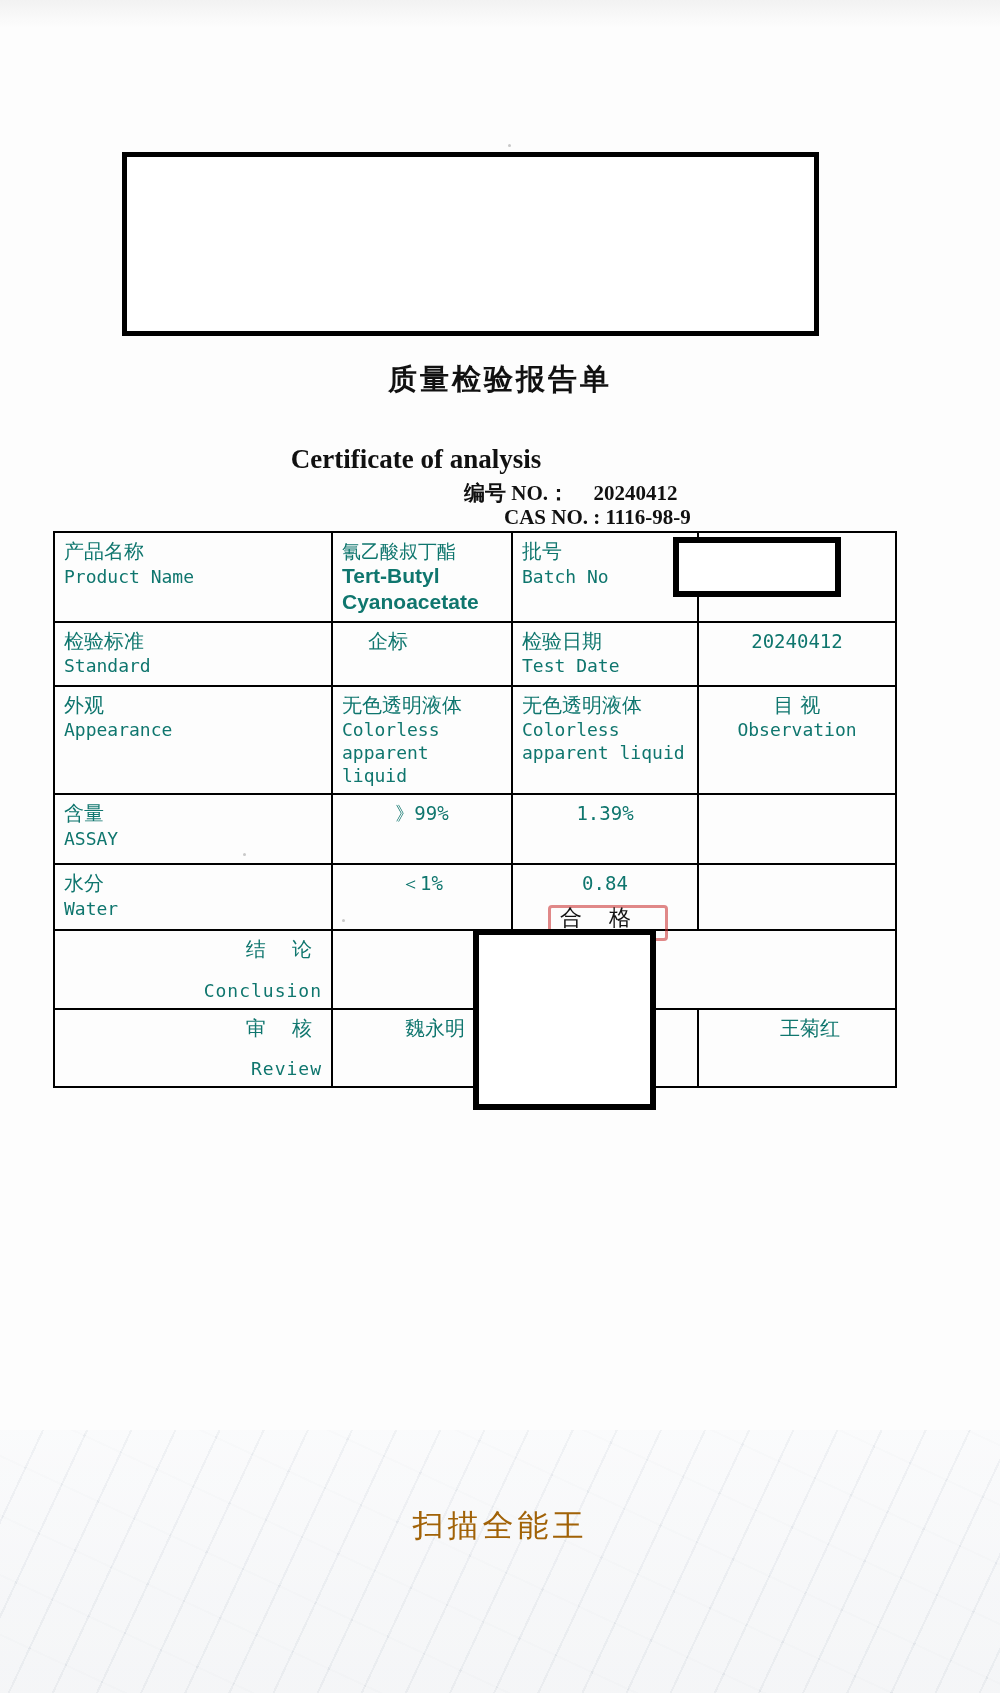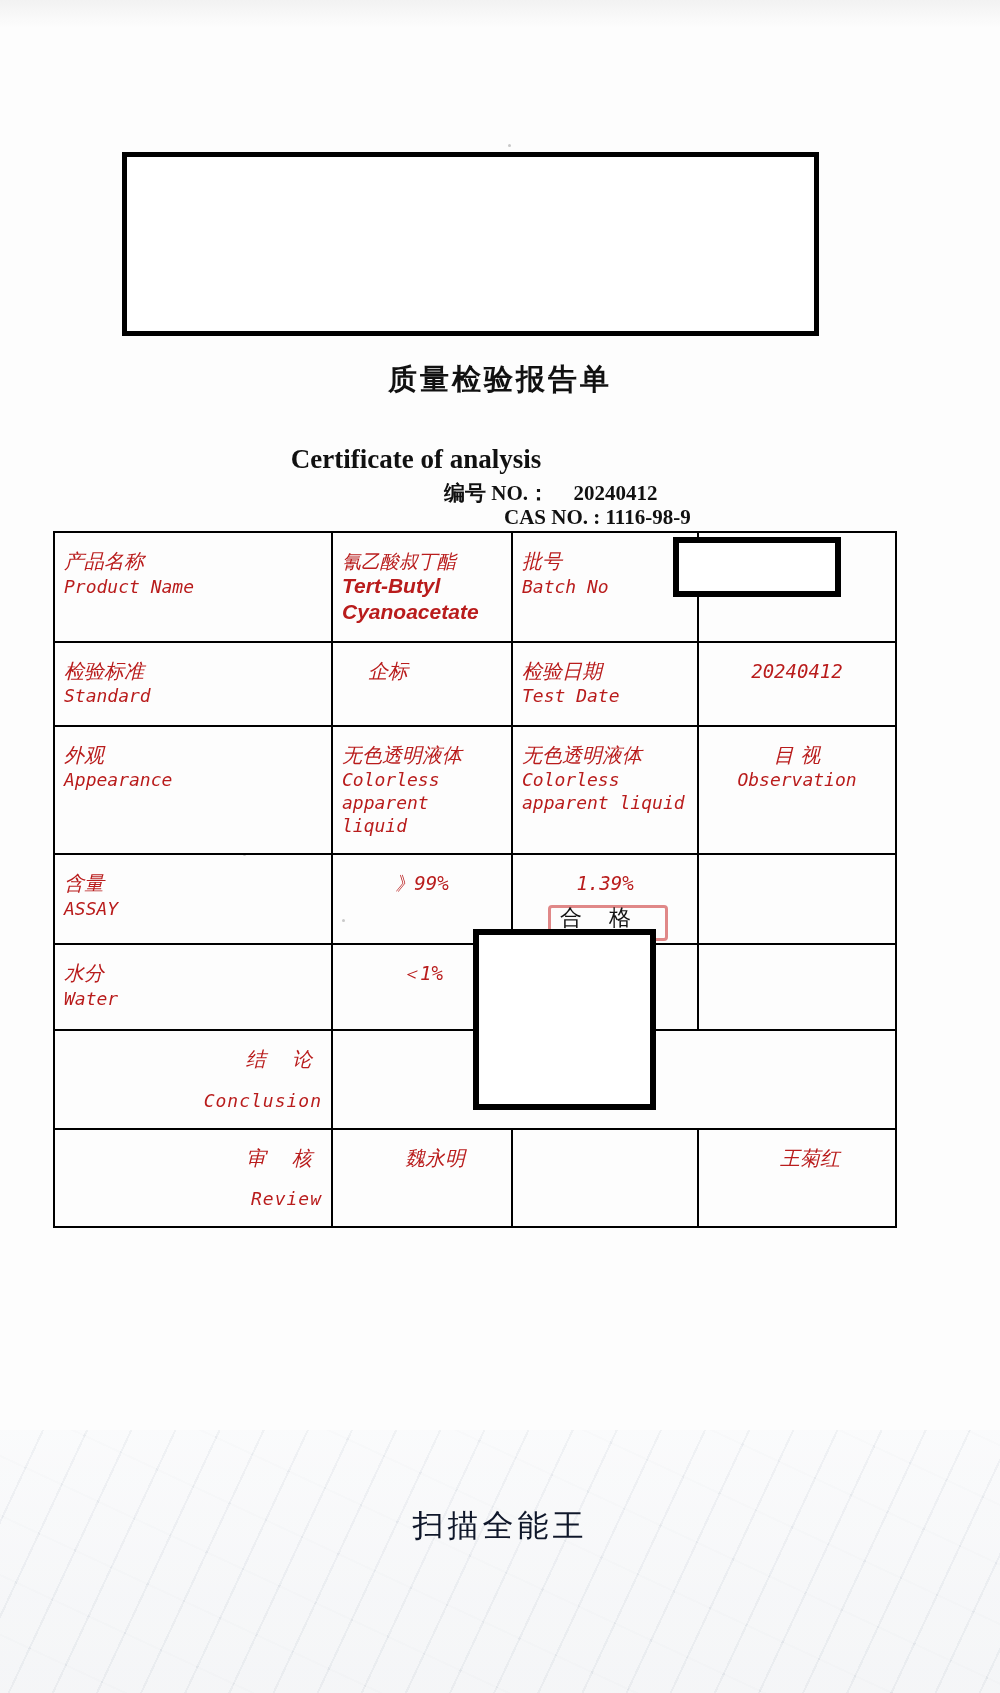--- a/index.html
+++ b/index.html
@@ -43,21 +43,21 @@
       repeating-linear-gradient(115deg, rgba(255,255,255,0.85) 0 38px, rgba(208,214,222,0.35) 38px 40px),
       repeating-linear-gradient(25deg, rgba(255,255,255,0.7) 0 52px, rgba(205,212,220,0.3) 52px 54px);
     opacity: 0.55;
   }
   .footer-text {
     position: absolute;
     left: 0; top: 1505px; width: 1000px;
     text-align: center;
     font-size: 31px;
     letter-spacing: 4px;
-    color: #0f172a;
+    color: #a16207;
     font-family: "DejaVu Sans", sans-serif;
   }
 
   
   .box-outline {
     position: absolute;
     background: #ffffff;
     border: 5px solid #000000;
     box-sizing: border-box;
   }
@@ -79,48 +79,47 @@
     position: absolute;
     left: 0; top: 444px; width: 832px;
     text-align: center;
     font-size: 27px;
     font-weight: bold;
     font-family: "Liberation Serif", serif;
     color: #111;
   }
   .meta-line {
     position: absolute;
-    left: 444px;
+    left: 464px;
     font-size: 21px;
     font-weight: bold;
     font-family: "Liberation Serif", serif;
     white-space: nowrap;
     color: #111;
   }
   #meta-no { top: 479px; }
   #meta-cas { top: 505px; left: 504px; }
 
   
   table.coa {
     position: absolute;
     left: 53px;
     top: 531px;
     width: 842px;
     border-collapse: collapse;
     table-layout: fixed;
   }
   table.coa td {
     border: 2px solid #000;
-    padding: 16px 9px;
+    padding: 6px 9px;
     vertical-align: top;
     font-size: 19px;
     line-height: 1.28;
     font-family: "DejaVu Sans Mono", monospace;
-    color: #b91c1c;
-    font-style: italic;
+    color: #0f766e;
   }
   .cn {
     font-family: "DejaVu Sans", sans-serif;
     font-size: 20px;
     display: block;
   }
   .en {
     font-family: "DejaVu Sans Mono", monospace;
     font-size: 18px;
     display: block;

